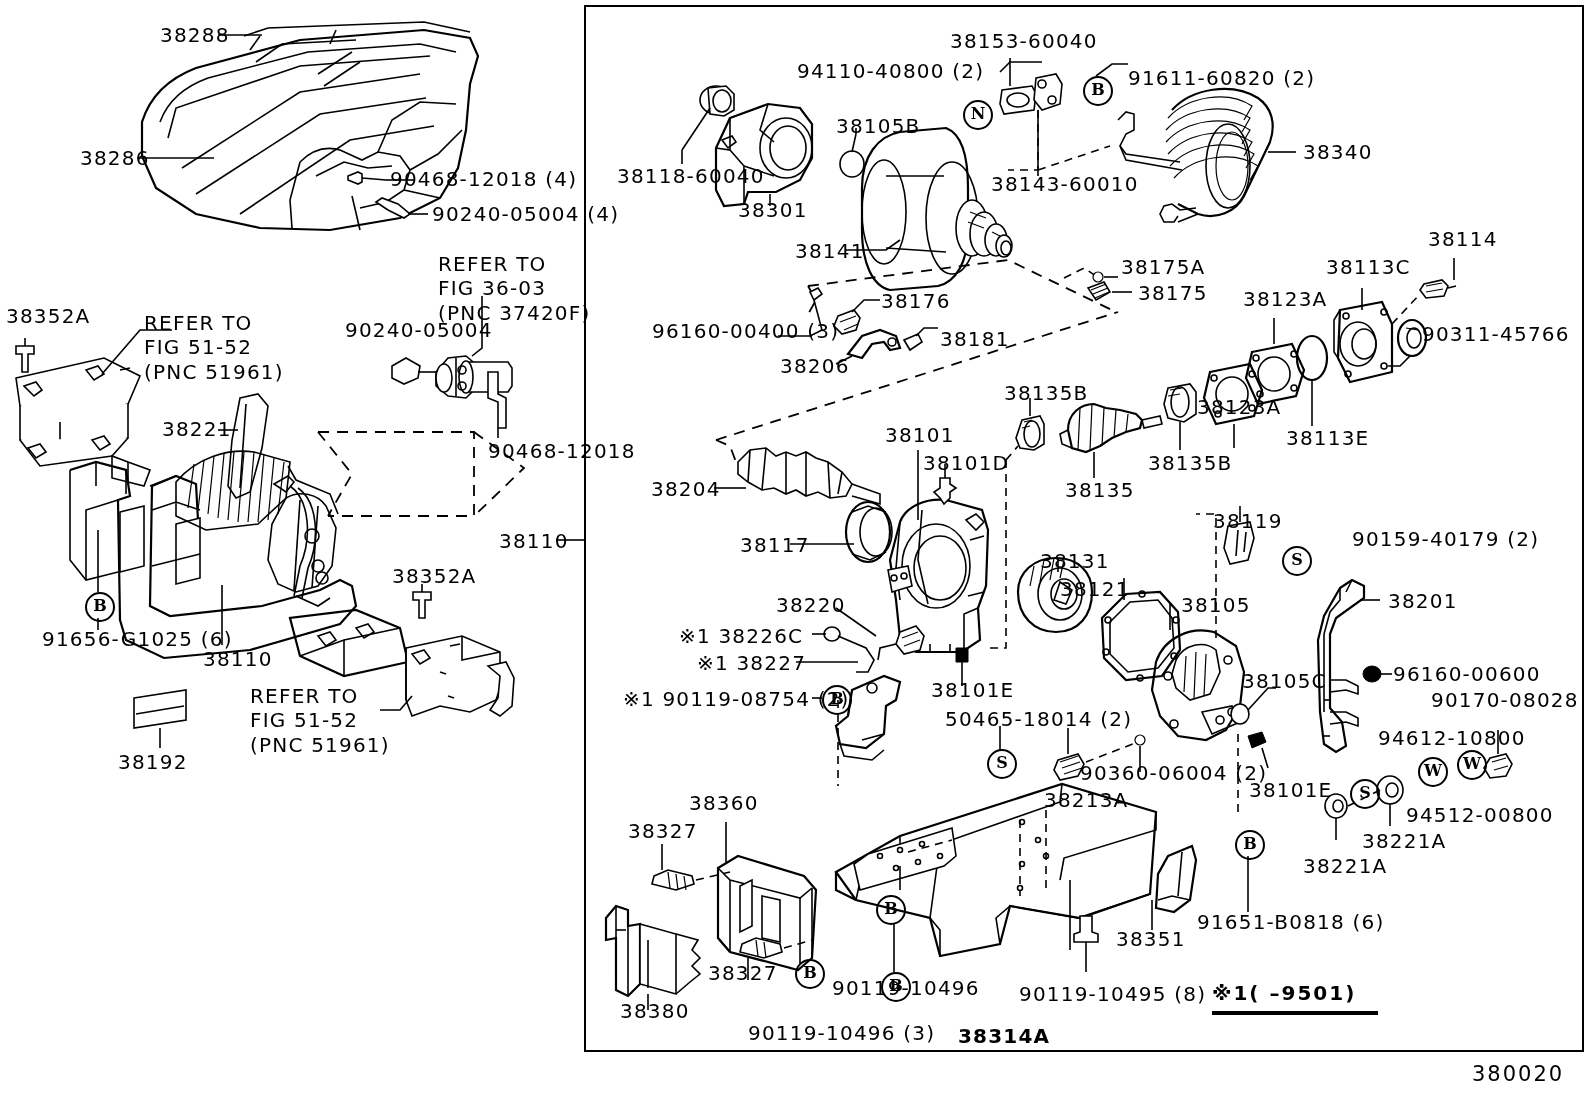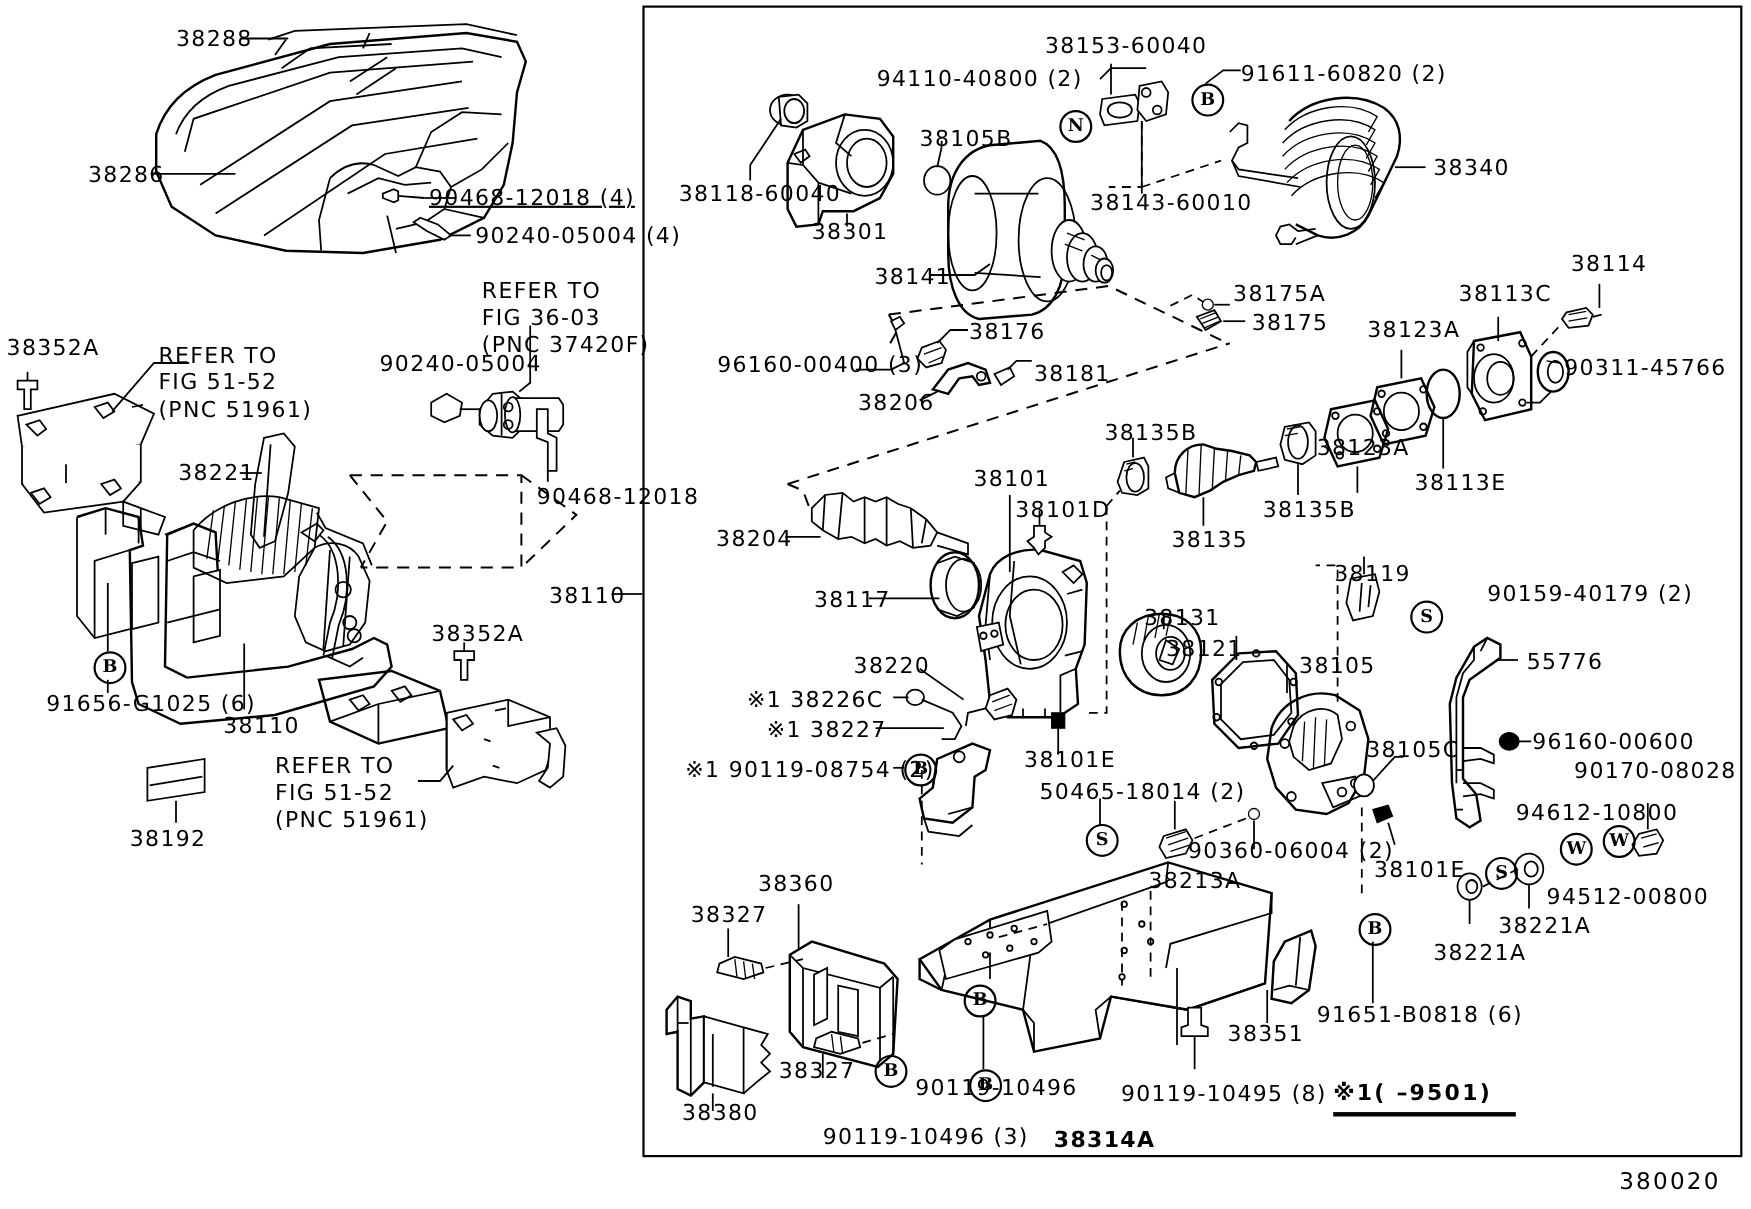--- a/index.html
+++ b/index.html
@@ -690,21 +690,21 @@
       <path class="wht" d="M1080 916 L1092 916 L1092 932 L1098 934 L1098 942
                            L1074 942 L1074 934 L1080 932 Z"></path>
       <path class="st" d="M1086 942 L1086 972"></path>
     </g>
     <path class="st" d="M1248 856 L1248 912"></path>
 
   </svg>
 
   <div class="lbl" style="left:160px;top:24px;">38288</div>
   <div class="lbl" style="left:80px;top:147px;">38286</div>
-  <div class="lbl" style="left:390px;top:168px;text-decoration:underline;">90468-12018 (4)</div>
+  <div class="lbl" style="left:390px;top:168px;">90468-12018 (4)</div>
   <div class="lbl" style="left:432px;top:203px;">90240-05004 (4)</div>
   <div class="lbl ml" style="left:438px;top:252px;white-space:pre;">REFER TO
 FIG 36-03
 (PNC 37420F)</div>
   <div class="lbl" style="left:345px;top:319px;">90240-05004</div>
   <div class="lbl" style="left:456px;top:440px;margin-left:32px;">90468-12018</div>
   <div class="lbl" style="left:6px;top:305px;">38352A</div>
   <div class="lbl ml" style="left:144px;top:311px;white-space:pre;">REFER TO
 FIG 51-52
 (PNC 51961)</div>
@@ -714,21 +714,21 @@
   <div class="lbl" style="left:392px;top:565px;">38352A</div>
   <div class="lbl ml" style="left:250px;top:684px;white-space:pre;">REFER TO
 FIG 51-52
 (PNC 51961)</div>
   <div class="lbl" style="left:118px;top:751px;">38192</div>
   <div class="lbl" style="left:499px;top:530px;">38110</div>
   <div class="circ" style="left:85px;top:592px;">B</div>
 
   <div class="lbl" style="left:950px;top:30px;">38153-60040</div>
   <div class="lbl" style="left:797px;top:60px;">94110-40800 (2)</div>
-  <div class="lbl" style="left:1128px;top:56px;">91611-60820 (2)</div>
+  <div class="lbl" style="left:1128px;top:67px;">91611-60820 (2)</div>
   <div class="lbl" style="left:836px;top:115px;">38105B</div>
   <div class="lbl" style="left:1303px;top:141px;">38340</div>
   <div class="lbl" style="left:617px;top:165px;">38118-60040</div>
   <div class="lbl" style="left:738px;top:199px;">38301</div>
   <div class="lbl" style="left:991px;top:173px;">38143-60010</div>
   <div class="lbl" style="left:795px;top:240px;">38141</div>
   <div class="lbl" style="left:1428px;top:228px;">38114</div>
   <div class="lbl" style="left:1326px;top:256px;">38113C</div>
   <div class="lbl" style="left:1243px;top:288px;">38123A</div>
   <div class="lbl" style="left:1121px;top:256px;">38175A</div>
@@ -745,21 +745,21 @@
   <div class="lbl" style="left:923px;top:452px;">38101D</div>
   <div class="lbl" style="left:1148px;top:452px;">38135B</div>
   <div class="lbl" style="left:1065px;top:479px;">38135</div>
   <div class="lbl" style="left:651px;top:478px;">38204</div>
   <div class="lbl" style="left:740px;top:534px;">38117</div>
   <div class="lbl" style="left:1213px;top:510px;">38119</div>
   <div class="lbl" style="left:1352px;top:528px;">90159-40179 (2)</div>
   <div class="lbl" style="left:1040px;top:550px;">38131</div>
   <div class="lbl" style="left:1060px;top:578px;">38121</div>
   <div class="lbl" style="left:1140px;top:594px;margin-left:41px;">38105</div>
-  <div class="lbl" style="left:1388px;top:590px;">55776</div>
+  <div class="lbl" style="left:1388px;top:590px;">38201</div>
   <div class="lbl" style="left:776px;top:594px;">38220</div>
   <div class="lbl mark" style="left:679px;top:625px;">※1 38226C</div>
   <div class="lbl mark" style="left:697px;top:652px;">※1 38227</div>
   <div class="lbl mark" style="left:623px;top:688px;">※1 90119-08754 (2)</div>
   <div class="lbl" style="left:931px;top:679px;">38101E</div>
   <div class="lbl" style="left:945px;top:708px;">50465-18014 (2)</div>
   <div class="lbl" style="left:1242px;top:670px;">38105C</div>
   <div class="lbl" style="left:1393px;top:663px;">96160-00600</div>
   <div class="lbl" style="left:1431px;top:689px;">90170-08028</div>
   <div class="lbl" style="left:1378px;top:727px;">94612-10800</div>

